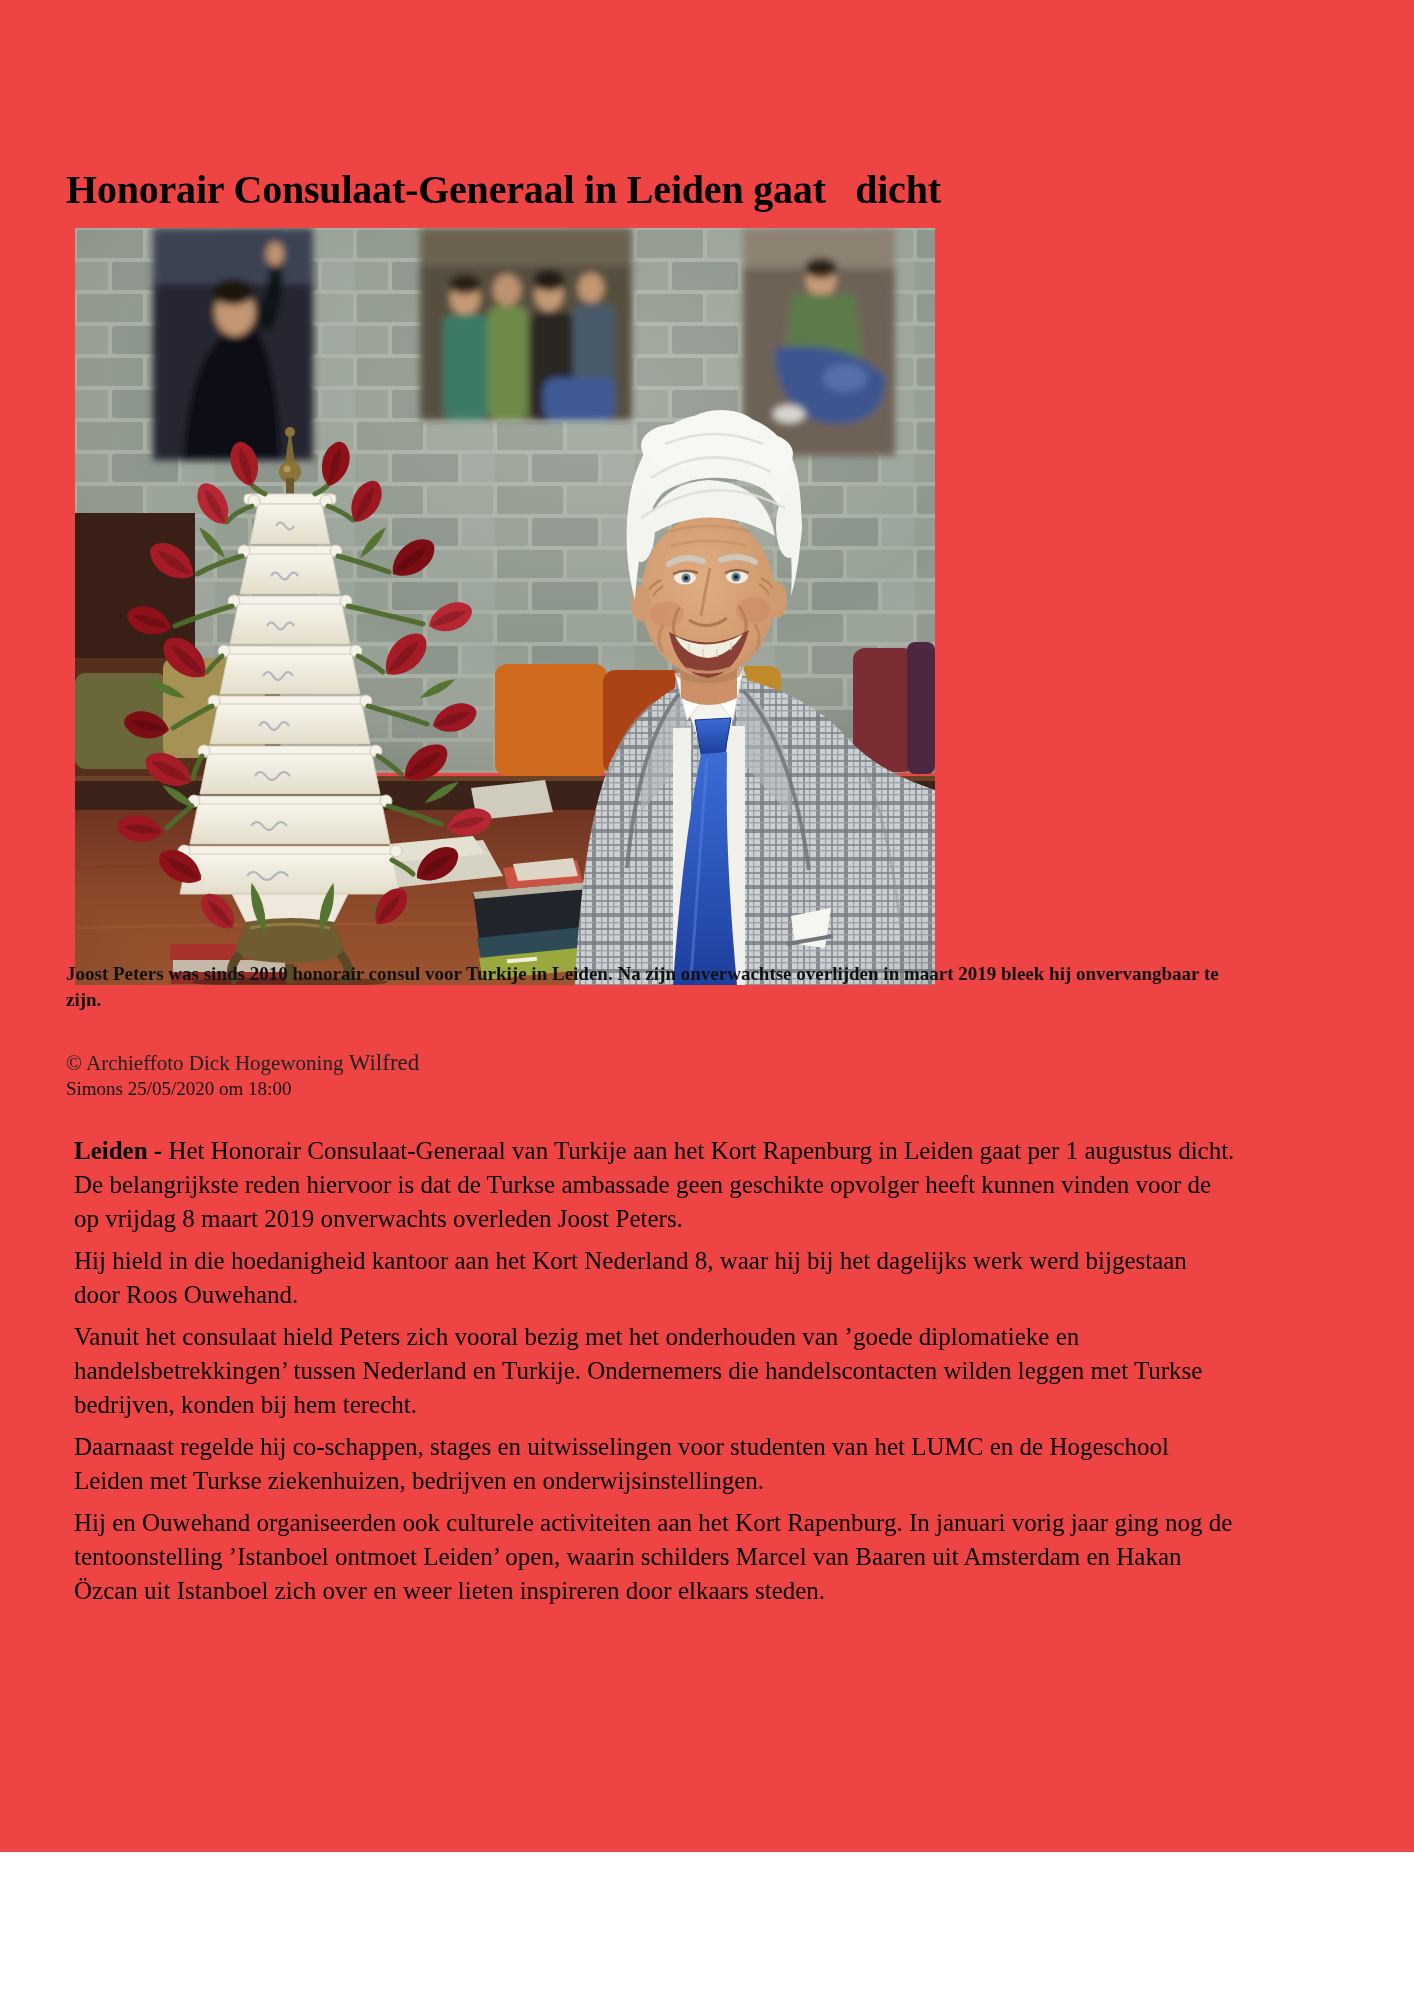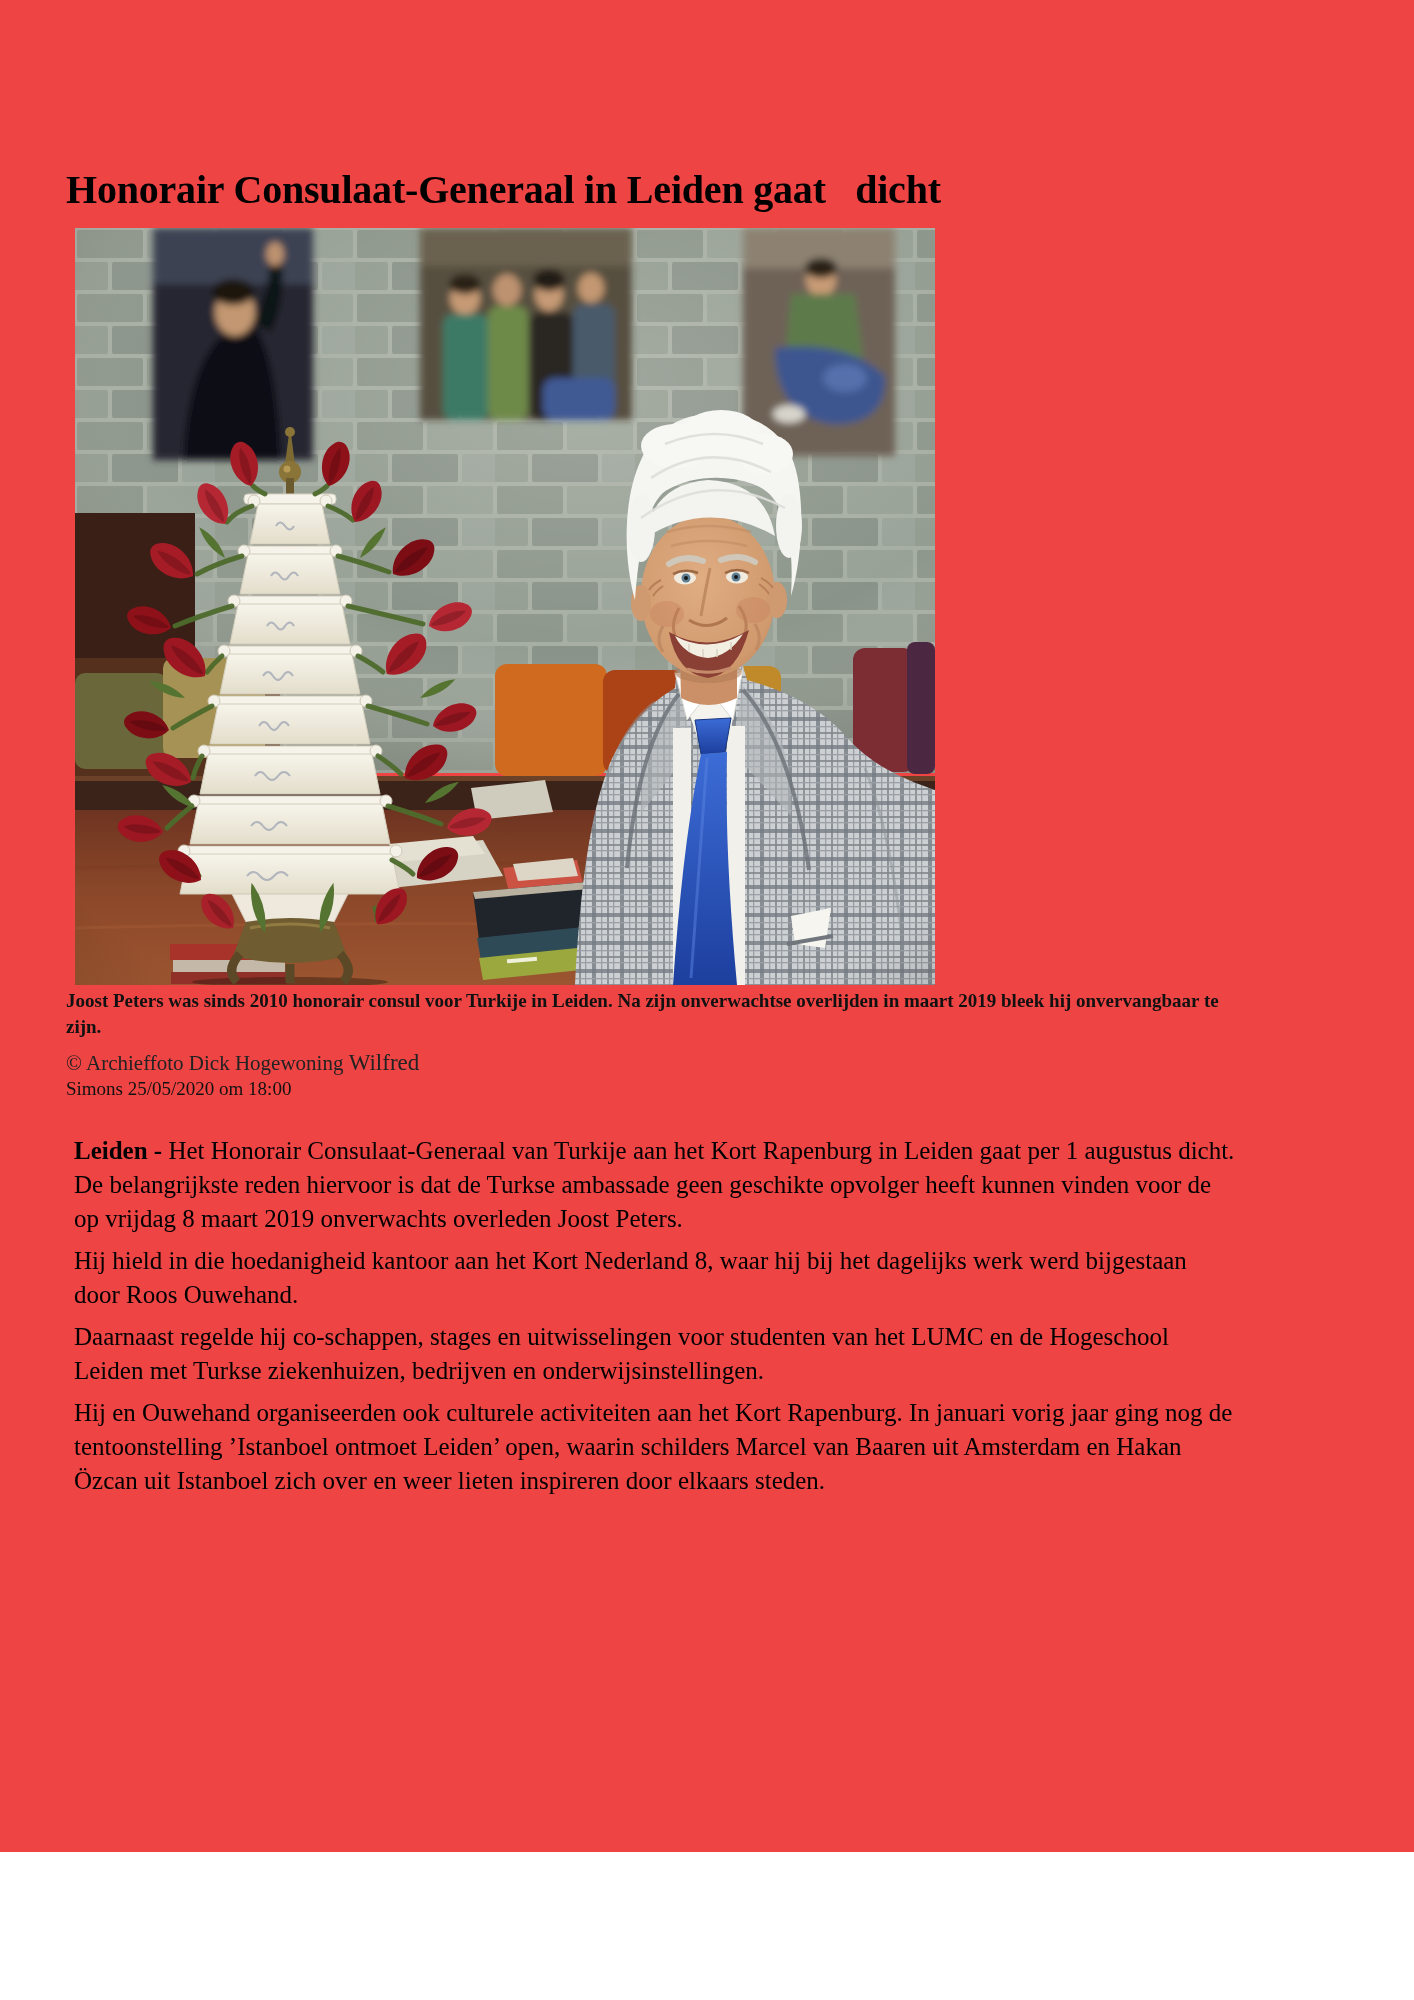--- a/index.html
+++ b/index.html
@@ -2,21 +2,21 @@
 <html><head>
 <meta charset="utf-8">
 <style>
   html,body{margin:0;padding:0;background:#ffffff;}
   .page{position:relative;width:1414px;height:1852px;background:#ef4444;overflow:hidden;
         font-family:Liberation Serif, serif;color:#000;}
   .title{position:absolute;left:66px;top:141px;width:1300px;font-size:40px;font-weight:bold;
          letter-spacing:-0.2px;white-space:pre-wrap;line-height:1.1;}
   .photo-wrap{position:absolute;left:75px;top:228px;width:860px;height:757px;}
   .photo-wrap svg{display:block;width:860px;height:757px;}
-  .caption{position:absolute;left:66px;top:988px;width:1175px;font-size:19px;font-weight:bold;
+  .caption{position:absolute;left:66px;top:961px;width:1175px;font-size:19px;font-weight:bold;
            line-height:26px;color:#111;}
   .credit{position:absolute;left:66px;top:1050px;width:1000px;font-size:21px;color:#222;}
   .credit .big{font-size:23px;}
   .credit .line2{display:block;font-size:19px;margin-top:2px;color:#111;}
   .article{position:absolute;left:66px;top:1126px;width:1178px;font-size:25px;line-height:34px;}
   .article p{margin:8px;}
 </style>
 </head>
 <body>
 
@@ -367,17 +367,18 @@
 
   <div class="credit">
     <span>© Archieffoto Dick Hogewoning</span>
     <span class="big">Wilfred</span>
     <span class="line2">Simons 25/05/2020 om 18:00</span>
   </div>
 
   <div class="article">
     <p><b>Leiden -</b><span> Het Honorair Consulaat-Generaal van Turkije aan het Kort Rapenburg in Leiden gaat per 1 augustus dicht. De belangrijkste reden hiervoor is dat de Turkse ambassade geen geschikte opvolger heeft kunnen vinden voor de op vrijdag 8 maart 2019 onverwachts overleden Joost Peters.</span></p>
     <p>Hij hield in die hoedanigheid kantoor aan het Kort Nederland 8, waar hij bij het dagelijks werk werd bijgestaan door Roos Ouwehand.</p>
+    <p>Vanuit het consulaat hield Peters zich vooral bezig met het onderhouden van ’goede diplomatieke en handelsbetrekkingen’ tussen Nederland en Turkije. Ondernemers die handelscontacten wilden leggen met Turkse bedrijven, konden bij hem terecht.</p>
     <p>Daarnaast regelde hij co-schappen, stages en uitwisselingen voor studenten van het LUMC en de Hogeschool Leiden met Turkse ziekenhuizen, bedrijven en onderwijsinstellingen.</p>
     <p>Hij en Ouwehand organiseerden ook culturele activiteiten aan het Kort Rapenburg. In januari vorig jaar ging nog de tentoonstelling ’Istanboel ontmoet Leiden’ open, waarin schilders Marcel van Baaren uit Amsterdam en Hakan Özcan uit Istanboel zich over en weer lieten inspireren door elkaars steden.</p>
   </div>
 
 </div>
 
 </body></html>

